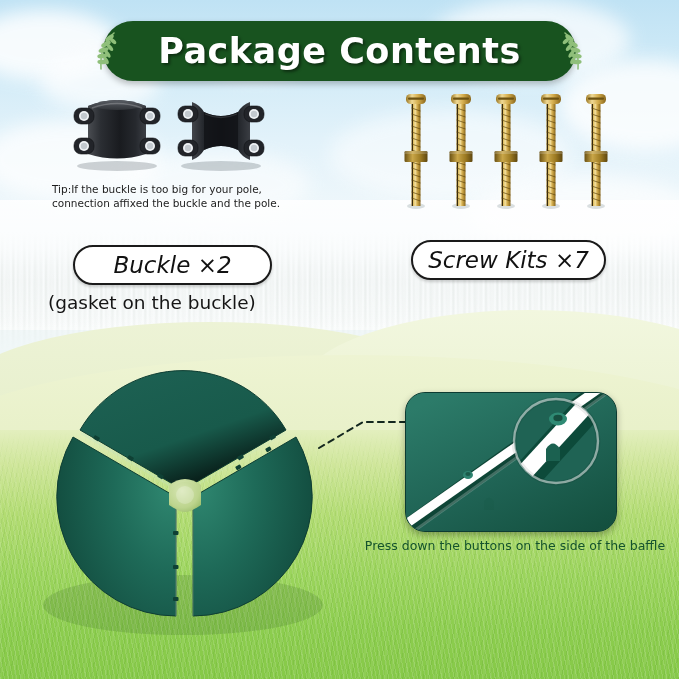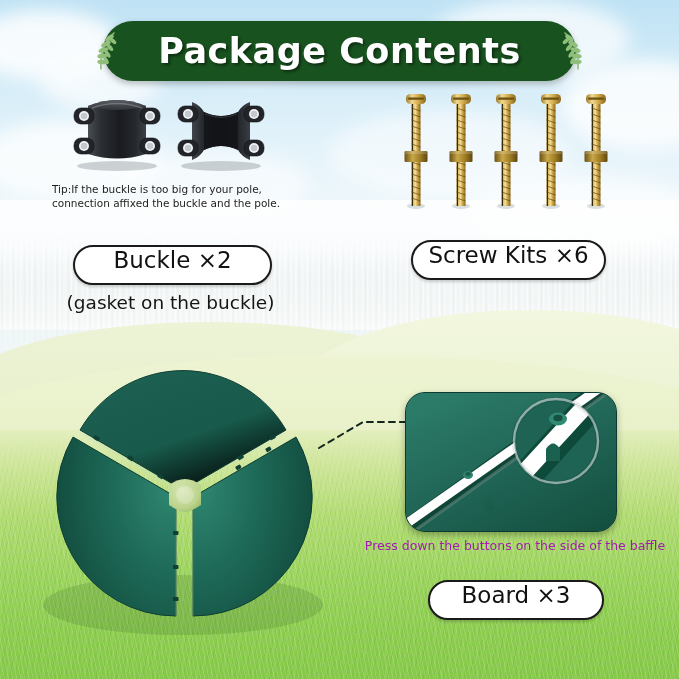--- a/index.html
+++ b/index.html
@@ -79,38 +79,38 @@
   
   .screws{position:absolute;left:404px;top:88px;width:205px;height:125px;}
 
   
   .tip{position:absolute;left:52px;top:183px;width:290px;
     font-size:10.5px;line-height:13.5px;color:#1d1d1d;text-align:left;}
   .tip .l1{text-indent:0;}
 
   
   .pill{position:absolute;background:#ffffff;border:2.2px solid #1a1a1a;border-radius:22px;
-    display:flex;justify-content:center;
-    color:#111;white-space:nowrap;box-shadow:0 2px 3px rgba(0,0,0,.18);}
+    display:flex;align-items:center;justify-content:center;
+    color:#111;white-space:nowrap;box-shadow:0 2px 3px rgba(0,0,0,.18);font-style:italic;}
   .pill-buckle{left:73px;top:245px;width:195px;height:36px;font-size:23px;}
   .pill-screw{left:411px;top:240px;width:191px;height:36px;font-size:23px;}
   .pill-board{left:428px;top:580px;width:172px;height:36px;font-size:23px;}
-  .subnote{position:absolute;left:48px;top:292px;width:245px;text-align:center;
+  .subnote{position:absolute;left:48px;top:292px;width:245px;text-align:left;
     font-size:18.5px;color:#151515;white-space:nowrap;}
 
   
   .fan{position:absolute;left:33px;top:345px;width:310px;height:300px;}
 
   
   .inset{position:absolute;left:405px;top:392px;width:210px;height:138px;
     border-radius:20px;overflow:hidden;border:1.5px solid #0d3b32;
     box-shadow:0 3px 7px rgba(0,0,0,.3);
     background:radial-gradient(120% 130% at 30% 25%,#2a7565 0%,#1f6354 55%,#15503f 100%);}
   .caption{position:absolute;left:360px;top:538px;width:310px;text-align:center;
-    font-size:12.5px;color:#a21caf;white-space:nowrap;}
+    font-size:12.5px;color:#14532d;white-space:nowrap;}
 
   .dashline{position:absolute;left:315px;top:400px;width:110px;height:60px;overflow:visible;}
 </style>
 </head>
 <body>
 
 <div id="stage">
 
   <div class="sky"></div>
   <div class="cloud c1"></div>
@@ -396,26 +396,23 @@
     <div class="l1">Tip:If the buckle is too big for your pole,</div>
     <div>connection affixed the buckle and the pole.</div>
   </div>
 
   <div class="pill pill-buckle">
     <span>Buckle ×2</span>
   </div>
   <div class="subnote">(gasket on the buckle)</div>
 
   <div class="pill pill-screw">
-    <span>Screw Kits ×6</span>
-  </div>
-
-  <div class="pill pill-board">
-    <span>Board ×3</span>
-  </div>
+    <span>Screw Kits ×7</span>
+  </div>
+
 
   <div class="fan">
     <svg width="310" height="300" viewBox="0 0 310 300">
       <defs>
         <linearGradient id="wTop" x1="0.2" y1="0" x2="0.8" y2="1">
           <stop offset="0%" stop-color="#1d6153"></stop>
             <stop offset="55%" stop-color="#185a4b"></stop>
           <stop offset="100%" stop-color="#12periodo"></stop>
             <stop offset="100%" stop-color="#124a3e"></stop>
         </linearGradient>

